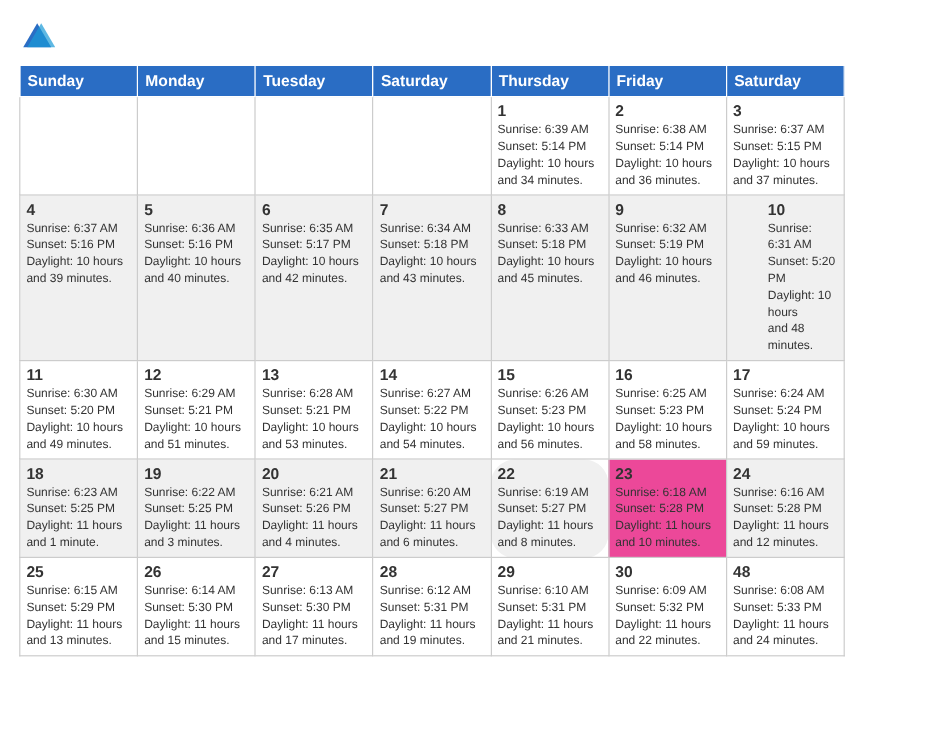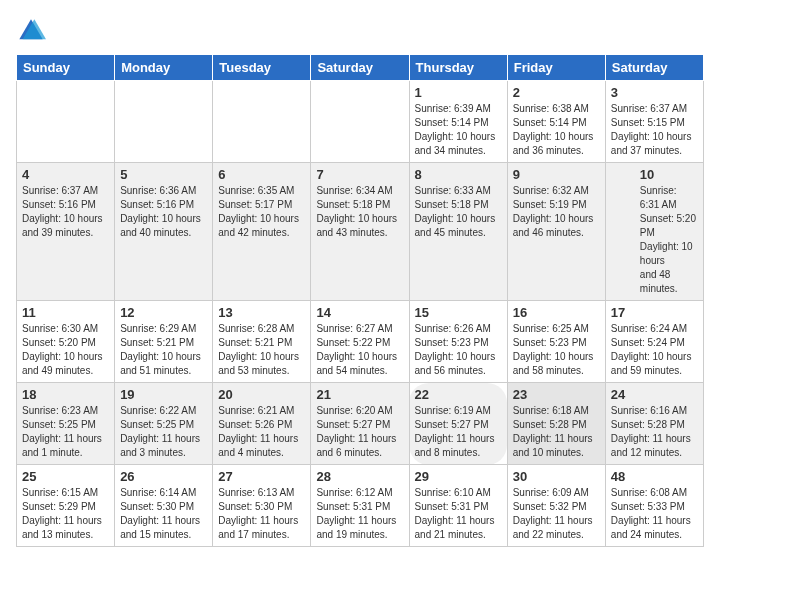--- a/index.html
+++ b/index.html
@@ -218,21 +218,21 @@
             <div class="day-info">Sunrise: 6:21 AM<br>Sunset: 5:26 PM<br>Daylight: 11 hours<br>and 4 minutes.</div>
           </td>
           <td style="background: rgb(240, 240, 240);">
             <span class="day-num">21</span>
             <div class="day-info">Sunrise: 6:20 AM<br>Sunset: 5:27 PM<br>Daylight: 11 hours<br>and 6 minutes.</div>
           </td>
           <td style="background: rgb(240, 240, 240); border-radius: 20px;">
             <span class="day-num">22</span>
             <div class="day-info">Sunrise: 6:19 AM<br>Sunset: 5:27 PM<br>Daylight: 11 hours<br>and 8 minutes.</div>
           </td>
-          <td style="background: #e5e5e5;">
+          <td style="background: #ec4899;">
             <span class="day-num">23</span>
             <div class="day-info">Sunrise: 6:18 AM<br>Sunset: 5:28 PM<br>Daylight: 11 hours<br>and 10 minutes.</div>
           </td>
           <td style="background: rgb(240, 240, 240);">
             <span class="day-num">24</span>
             <div class="day-info">Sunrise: 6:16 AM<br>Sunset: 5:28 PM<br>Daylight: 11 hours<br>and 12 minutes.</div>
           </td>
         </tr>
         <tr>
           <td>

